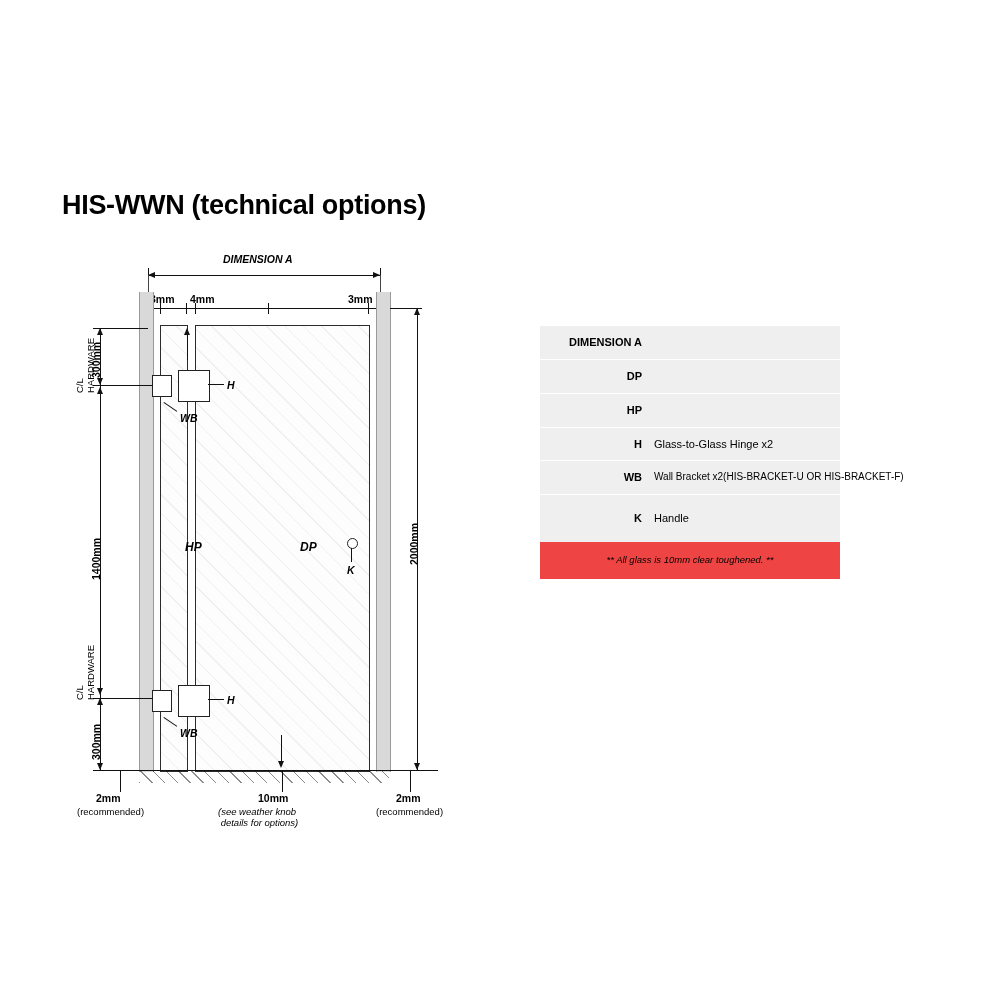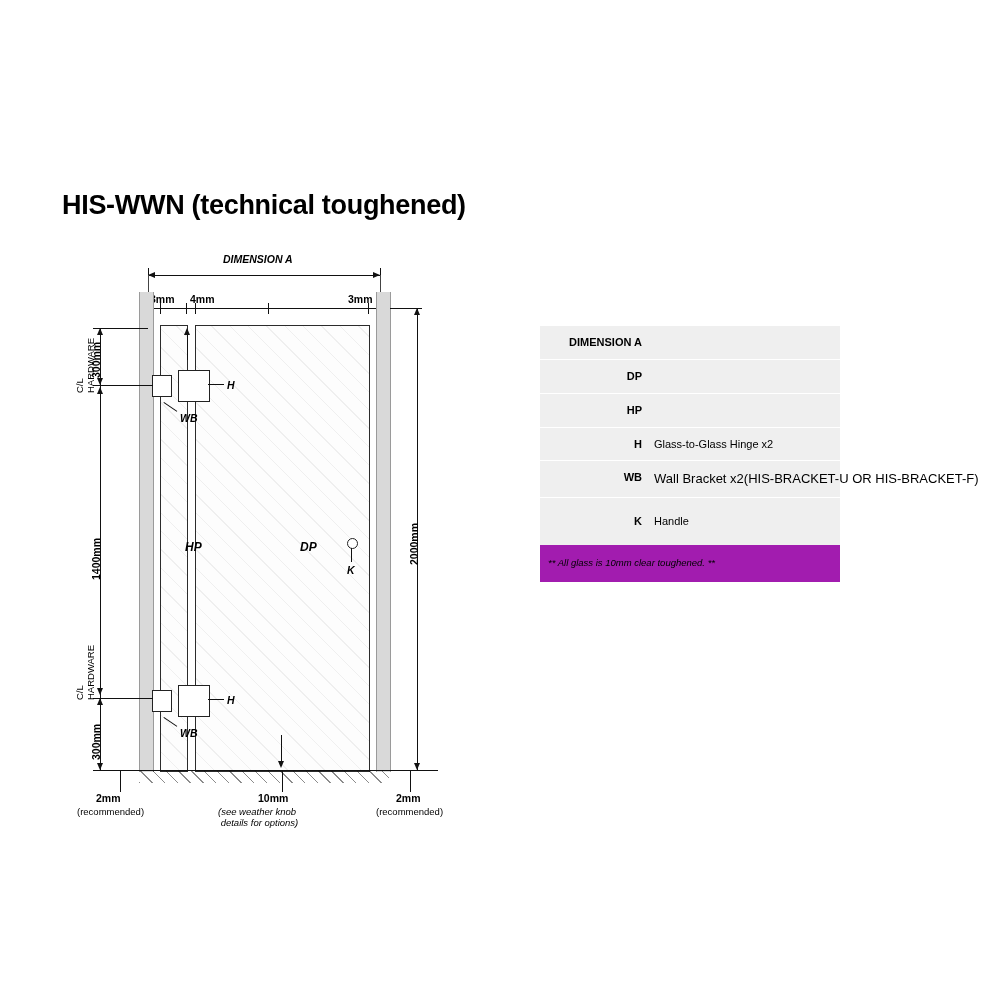--- a/index.html
+++ b/index.html
@@ -149,33 +149,34 @@
   }
   .legend-val {
     flex: 1 1 auto;
     font-size: 11px;
     line-height: 1.35;
     padding-right: 6px;
     white-space: pre-line;
   }
   .legend-val.wide {
     white-space: nowrap;
-    font-size: 13px;
+    font-size: 10px;
   }
   .legend-note {
     font-size: 9.5px;
     font-style: italic;
+    text-align: center;
     padding: 12px 8px 14px 8px;
-    background: #a21caf;
+    background: #ef4444;
   }
 </style>
 </head>
 <body>
 
-<div class="page-title">HIS-WWN (technical toughened)</div>
+<div class="page-title">HIS-WWN (technical options)</div>
 
 <div id="drawing">
 
   <div class="lbl" style="left:163px; top:3px; font-style:italic;">DIMENSION A</div>
   <div class="hline" style="left:88px; top:25px; width:232px;"></div>
   <div class="arrow-l" style="left:88px; top:21.5px;"></div>
   <div class="arrow-r" style="left:313px; top:21.5px;"></div>
   <div class="vline" style="left:88px; top:18px; height:20px;"></div>
   <div class="vline" style="left:320px; top:18px; height:20px;"></div>
 

